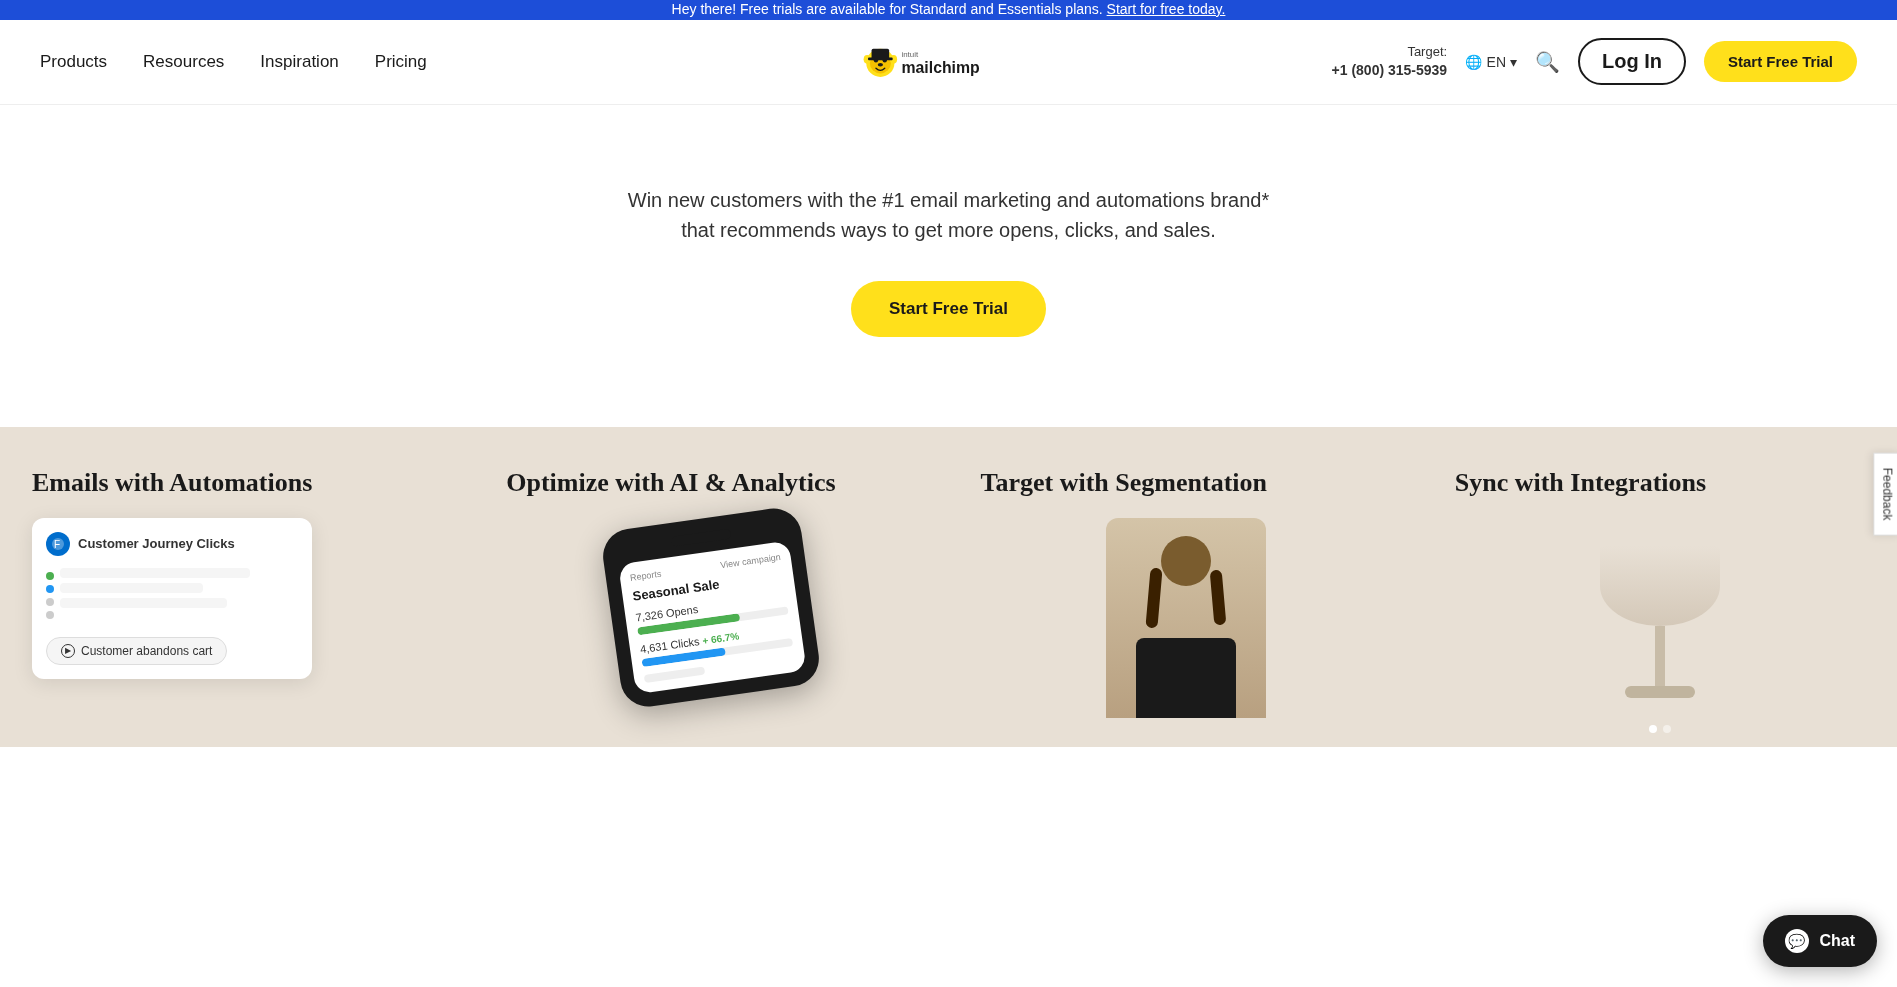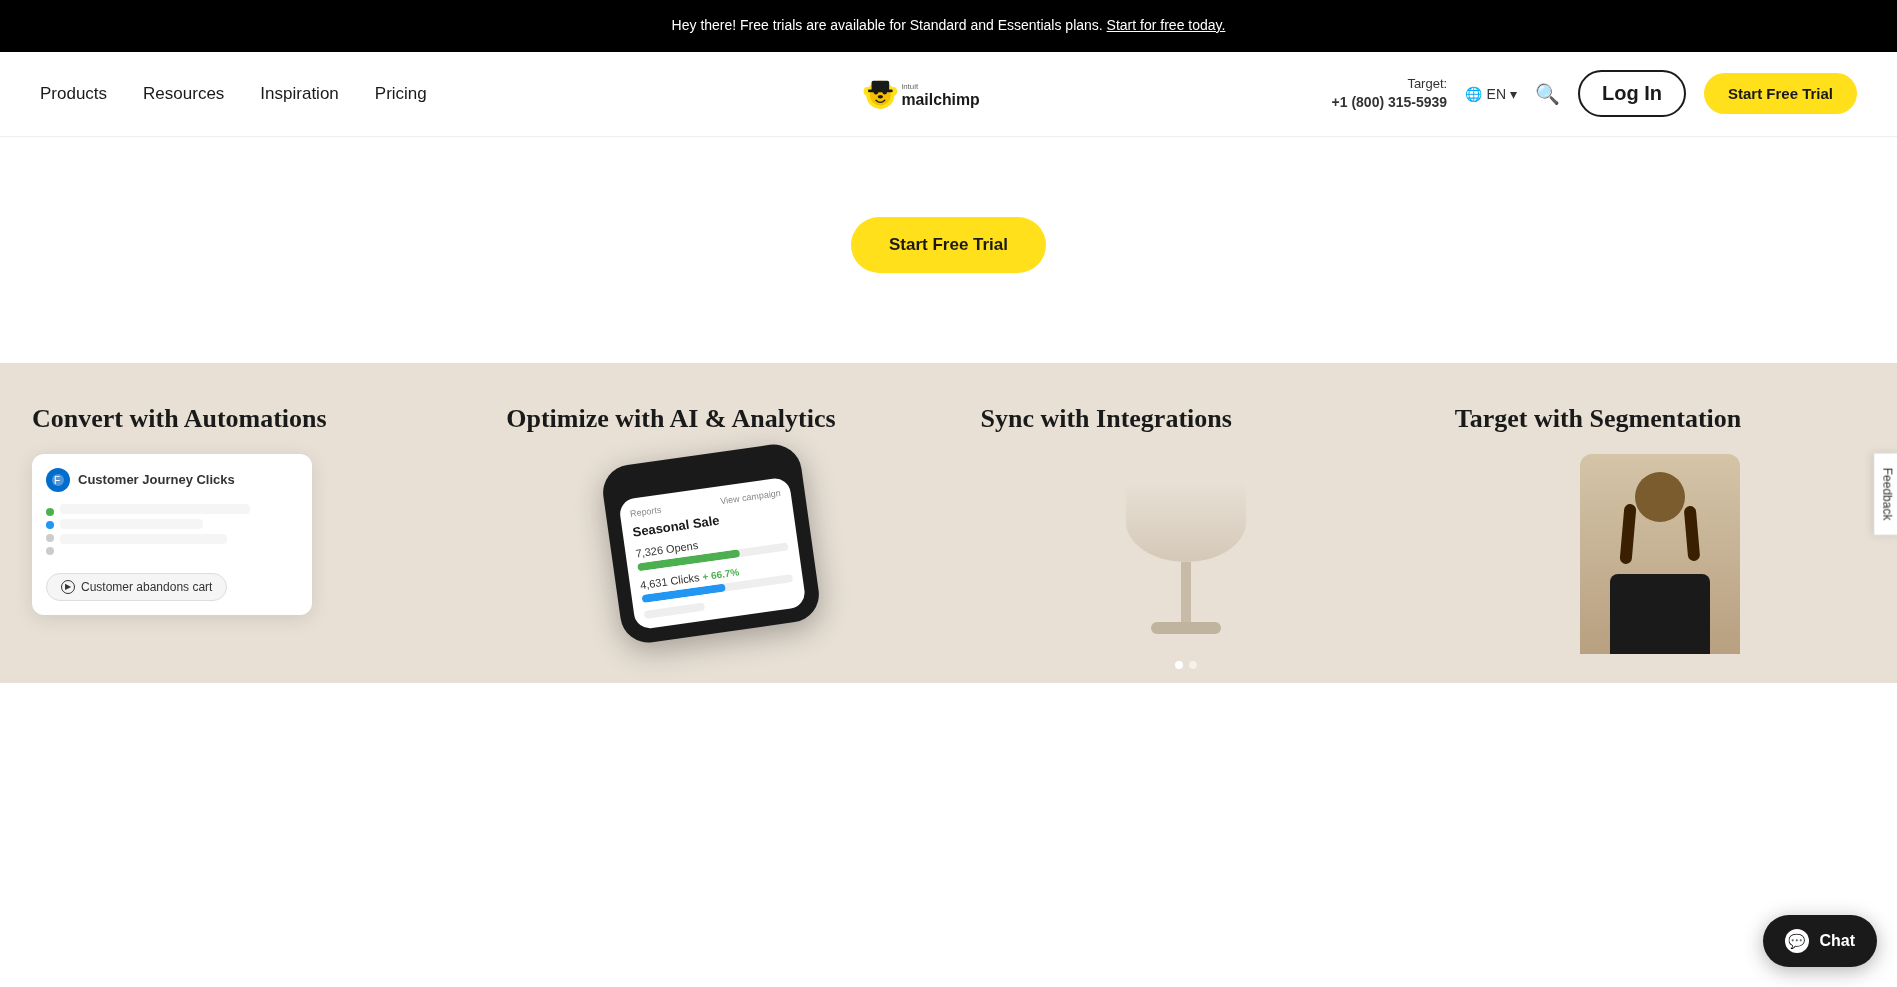--- a/index.html
+++ b/index.html
@@ -1,23 +1,23 @@
 <!DOCTYPE html>
 <html><head>
   <meta charset="utf-8">
   <style>
     * { margin: 0; padding: 0; box-sizing: border-box; }
     body { font-family: 'Helvetica Neue', Arial, sans-serif; background: #fff; overflow-x: hidden; }
 
     
     .top-banner {
-      background: #000000;
+      background: #1d4ed8;
       color: #fff;
       text-align: center;
-      padding: 16px 20px;
+      padding: 0 20px;
       font-size: 14px;
       line-height: 1.4;
     }
     .top-banner a {
       color: #fff;
       text-decoration: underline;
       cursor: pointer;
     }
 
     
@@ -402,27 +402,28 @@
     </button>
     <button class="search-icon-btn">
       <span>🔍</span>
     </button>
     <button class="login-btn">Log In</button>
     <button class="trial-btn-nav">Start Free Trial</button>
   </div>
 </nav>
 
 <section class="hero">
+  <p>Win new customers with the #1 email marketing and automations brand* that recommends ways to get more opens, clicks, and sales.</p>
   <button class="trial-btn-hero">Start Free Trial</button>
 </section>
 
 <div class="features-grid">
 
   <div class="feature-card">
-    <h2>Convert with Automations</h2>
+    <h2>Emails with Automations</h2>
     <div class="card-mockup">
       <div class="automation-mockup">
         <div class="automation-header">
           <div class="automation-icon">
             <svg width="14" height="14" viewBox="0 0 14 14">
                 <circle cx="7" cy="7" r="6" fill="#fff" opacity="0.3"></circle>
                 <text x="3" y="11" font-size="10" fill="#fff">F</text>
               </svg>
           </div>
           <span class="automation-title">Customer Journey Clicks</span>
@@ -471,55 +472,55 @@
           </div>
           <div class="progress-bar-wrap">
             <div class="progress-bar-fill blue" style="width:55%;"></div>
           </div>
           <div style="background:#eee;height:8px;border-radius:4px;width:40%;margin-top:4px;"></div>
         </div>
       </div>
     </div>
   </div>
 
+  <div class="feature-card">
+    <h2>Target with Segmentation</h2>
+    <div style="display:flex;justify-content:center;margin-top:20px;">
+      <div style="width:160px;height:200px;position:relative;overflow:hidden;">
+
+        <div style="width:160px;height:200px;background:linear-gradient(to bottom,#d4c4a8,#b8a080);border-radius:12px 12px 0 0;position:relative;">
+          <div style="width:50px;height:50px;background:#7a5c2e;border-radius:50%;position:absolute;top:18px;left:50%;transform:translateX(-50%);"></div>
+          <div style="width:100px;height:80px;background:#1a1a1a;border-radius:8px 8px 0 0;position:absolute;bottom:0;left:50%;transform:translateX(-50%);"></div>
+
+          <div style="width:12px;height:60px;background:#3a2000;border-radius:6px;position:absolute;top:50px;left:42px;transform:rotate(5deg);"></div>
+          <div style="width:12px;height:55px;background:#3a2000;border-radius:6px;position:absolute;top:52px;right:42px;transform:rotate(-5deg);"></div>
+        </div>
+      </div>
+    </div>
+  </div>
+
   <div class="feature-card" style="position:relative;">
     <h2>Sync with Integrations</h2>
     <div style="display:flex;justify-content:center;margin-top:20px;">
 
       <div style="width:160px;height:180px;display:flex;flex-direction:column;align-items:center;justify-content:flex-end;position:relative;">
 
         <div style="width:120px;height:80px;background:linear-gradient(to bottom,#e8e0d5,#d4c8b8);border-radius:4px 4px 50% 50%;"></div>
 
         <div style="width:10px;height:60px;background:#c8bca8;"></div>
 
         <div style="width:70px;height:12px;background:#c0b49e;border-radius:6px;"></div>
       </div>
     </div>
     <div class="carousel-dots">
       <div class="c-dot active"></div>
       <div class="c-dot"></div>
     </div>
   </div>
 
-  <div class="feature-card">
-    <h2>Target with Segmentation</h2>
-    <div style="display:flex;justify-content:center;margin-top:20px;">
-      <div style="width:160px;height:200px;position:relative;overflow:hidden;">
-
-        <div style="width:160px;height:200px;background:linear-gradient(to bottom,#d4c4a8,#b8a080);border-radius:12px 12px 0 0;position:relative;">
-          <div style="width:50px;height:50px;background:#7a5c2e;border-radius:50%;position:absolute;top:18px;left:50%;transform:translateX(-50%);"></div>
-          <div style="width:100px;height:80px;background:#1a1a1a;border-radius:8px 8px 0 0;position:absolute;bottom:0;left:50%;transform:translateX(-50%);"></div>
-
-          <div style="width:12px;height:60px;background:#3a2000;border-radius:6px;position:absolute;top:50px;left:42px;transform:rotate(5deg);"></div>
-          <div style="width:12px;height:55px;background:#3a2000;border-radius:6px;position:absolute;top:52px;right:42px;transform:rotate(-5deg);"></div>
-        </div>
-      </div>
-    </div>
-  </div>
-
 </div>
 
 <div class="feedback-tab">Feedback</div>
 
 <div class="chat-widget">
   <div class="chat-bubble-icon">💬</div>
   <span>Chat</span>
 </div>
 
 </body></html>

